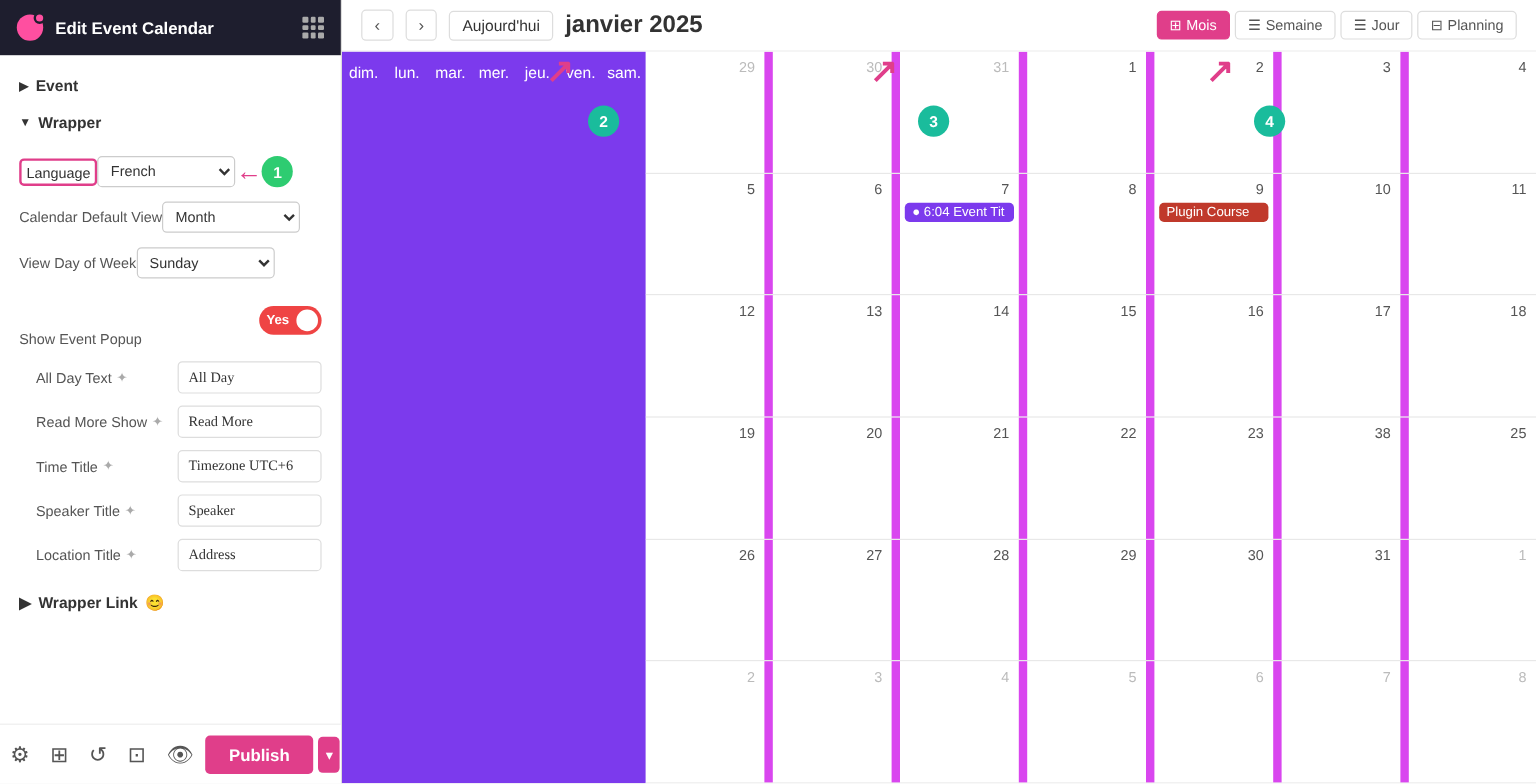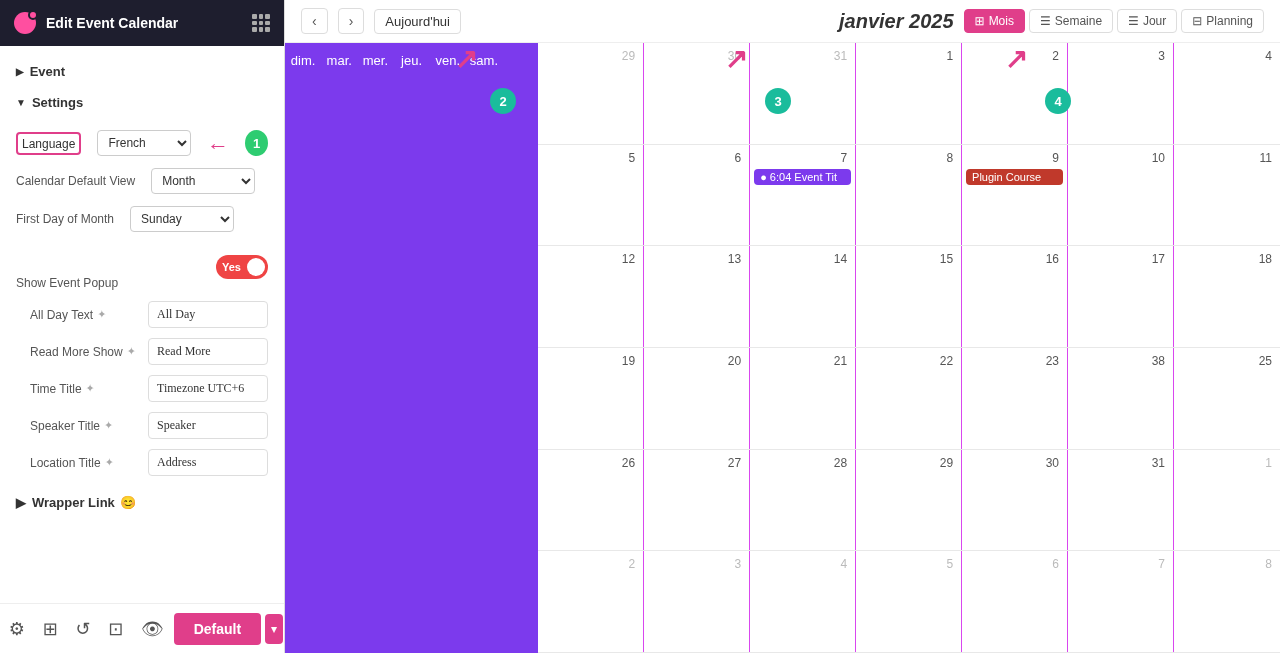--- a/index.html
+++ b/index.html
@@ -15,28 +15,28 @@
     .grid-icon { display: grid; grid-template-columns: 1fr 1fr 1fr; gap: 2px; width: 18px; height: 18px; }
     .grid-icon span { background: #aaa; border-radius: 1px; }
 
     .panel-content { flex: 1; overflow-y: auto; padding: 10px 0; }
 
     .section-header { display: flex; align-items: center; gap: 6px; padding: 8px 16px; cursor: pointer; font-weight: 600; font-size: 13px; color: #333; }
     .section-header .arrow { font-size: 10px; }
 
     .settings-body { padding: 6px 0; }
 
-    .form-row { display: flex; align-items: center; padding: 6px 16px; gap: 16px; }
+    .form-row { display: flex; align-items: center; padding: 6px 16px; gap: 0; }
     .form-label { font-size: 12px; color: #555; flex-shrink: 0; }
 
     .language-box { border: 2px solid #e03e8a; border-radius: 4px; padding: 2px 4px; }
     .language-box .form-label { font-size: 12px; color: #333; font-weight: 500; }
 
     select { border: 1px solid #ccc; border-radius: 4px; padding: 4px 6px; font-size: 12px; color: #333; background: #fff; cursor: pointer; }
-    select.wide { width: 104px; }
+    select.wide { width: 115px; }
 
     .toggle-row { display: flex; align-items: center; justify-content: space-between; padding: 6px 16px; }
     .toggle-label { font-size: 12px; color: #555; margin-top: 32px; }
     .toggle { display: flex; align-items: center; background: #ef4444; border-radius: 12px; padding: 2px 4px; width: 52px; height: 24px; cursor: pointer; position: relative; }
     .toggle-yes { font-size: 11px; color: #fff; font-weight: 600; margin-left: 2px; }
     .toggle-circle { width: 18px; height: 18px; background: #fff; border-radius: 50%; position: absolute; right: 3px; }
 
     .input-row { display: flex; align-items: center; padding: 5px 16px; gap: 6px; }
     .input-label { font-size: 12px; color: #555; flex: 1; display: flex; align-items: center; gap: 4px; margin-left: 14px; }
     .input-label .drag-icon { color: #aaa; font-size: 11px; }
@@ -48,32 +48,32 @@
     .bottom-btn { background: none; border: none; cursor: pointer; color: #555; font-size: 18px; padding: 8px; display: flex; align-items: center; justify-content: center; }
     .publish-btn { background: #e03e8a; color: #fff; border: none; border-radius: 4px; padding: 8px 20px; font-size: 14px; font-weight: 600; cursor: pointer; }
     .publish-area { display: flex; align-items: center; gap: 4px; }
     .chevron-down { background: #e03e8a; color: #fff; border: none; border-radius: 4px; padding: 8px 6px; font-size: 12px; cursor: pointer; }
 
     
     .right-panel { flex: 1; background: #fff; display: flex; flex-direction: column; overflow: hidden; }
     .cal-header { display: flex; align-items: center; padding: 8px 16px; gap: 10px; border-bottom: 1px solid #eee; background: #fff; }
     .nav-btn { background: none; border: 1px solid #ddd; border-radius: 4px; padding: 4px 10px; cursor: pointer; font-size: 14px; color: #555; }
     .today-btn { background: none; border: 1px solid #ddd; border-radius: 4px; padding: 4px 10px; cursor: pointer; font-size: 13px; color: #333; }
-    .cal-title { flex: 1; text-align: right; font-size: 20px; font-weight: 600; color: #333; font-style: italic; }
+    .cal-title { flex: 1; text-align: left; font-size: 20px; font-weight: 600; color: #333; }
     .view-btns { display: flex; gap: 4px; }
     .view-btn { background: none; border: 1px solid #ddd; border-radius: 4px; padding: 4px 10px; cursor: pointer; font-size: 12px; color: #555; display: flex; align-items: center; gap: 4px; }
     .view-btn.active { background: #e03e8a; color: #fff; border-color: #e03e8a; }
 
     .cal-grid { flex: 1; display: flex; flex-direction: row; overflow: hidden; }
     .cal-days-header { display: grid; grid-template-columns: repeat(7, 1fr); background: #7c3aed; }
     .day-header { color: #fff; text-align: center; padding: 10px 4px; font-size: 13px; font-weight: 500; }
 
     .cal-body { flex: 1; display: grid; grid-template-rows: repeat(6, 1fr); overflow: hidden; }
     .cal-week { display: grid; grid-template-columns: repeat(7, 1fr); border-bottom: 1px solid #e8e8e8; }
-    .cal-cell { border-right: 1px solid #d946ef; padding: 4px; position: relative; min-height: 80px; }
+    .cal-cell { border-right: 7px solid #d946ef; padding: 4px; position: relative; min-height: 80px; }
     .cal-cell:last-child { border-right: none; }
     .cal-cell.other-month .cell-num { color: #bbb; }
     .cell-num { font-size: 12px; color: #555; text-align: right; padding: 2px 4px; }
 
     .event-chip { border-radius: 4px; padding: 2px 6px; font-size: 11px; color: #fff; margin-top: 2px; white-space: nowrap; overflow: hidden; text-overflow: ellipsis; }
     .event-chip.purple { background: #7c3aed; }
     .event-chip.red { background: #c0392b; }
   </style>
 </head>
 <body>
@@ -99,21 +99,21 @@
 
   <div class="panel-content">
 
     <div class="section-header">
       <span class="arrow">▶</span>
       <span>Event</span>
     </div>
 
     <div class="section-header">
       <span class="arrow">▼</span>
-      <span>Settings</span>
+      <span>Wrapper</span>
     </div>
 
     <div class="settings-body">
 
       <div class="form-row">
         <div class="language-box">
           <span class="form-label">Language</span>
         </div>
         <select class="wide">
           <option>French</option>
@@ -128,21 +128,21 @@
       <div class="form-row">
         <span class="form-label">Calendar Default View</span>
         <select class="wide">
           <option>Month</option>
           <option>Week</option>
           <option>Day</option>
         </select>
       </div>
 
       <div class="form-row">
-        <span class="form-label">First Day of Month</span>
+        <span class="form-label">View Day of Week</span>
         <select class="wide">
           <option>Sunday</option>
           <option>Monday</option>
         </select>
       </div>
 
       <div class="toggle-row">
         <span class="toggle-label">Show Event Popup</span>
         <div class="toggle">
           <span class="toggle-yes">Yes</span>
@@ -198,21 +198,21 @@
     </div>
   </div>
 
   <div class="bottom-bar">
     <button class="bottom-btn">⚙</button>
     <button class="bottom-btn">⊞</button>
     <button class="bottom-btn">↺</button>
     <button class="bottom-btn">⊡</button>
     <button class="bottom-btn">👁</button>
     <div class="publish-area">
-      <button class="publish-btn">Default</button>
+      <button class="publish-btn">Publish</button>
       <button class="chevron-down">▾</button>
     </div>
   </div>
 </div>
 
 <div class="right-panel" style="position: relative;">
   <div class="cal-header">
     <button class="nav-btn">‹</button>
     <button class="nav-btn">›</button>
     <button class="today-btn">Aujourd'hui</button>
@@ -233,20 +233,21 @@
       <button class="view-btn">
         <span>⊟</span>
         <span>Planning</span>
       </button>
     </div>
   </div>
 
   <div class="cal-grid">
     <div class="cal-days-header" id="days-header">
         <div class="day-header">dim.</div>
+        <div class="day-header">lun.</div>
         <div class="day-header">mar.</div>
         <div class="day-header">mer.</div>
         <div class="day-header">jeu.</div>
         <div class="day-header">ven.</div>
         <div class="day-header">sam.</div>
       </div>
     <div class="cal-body" id="cal-body">
         <div class="cal-week">
           <div class="cal-cell other-month">
             <div class="cell-num">29</div>

